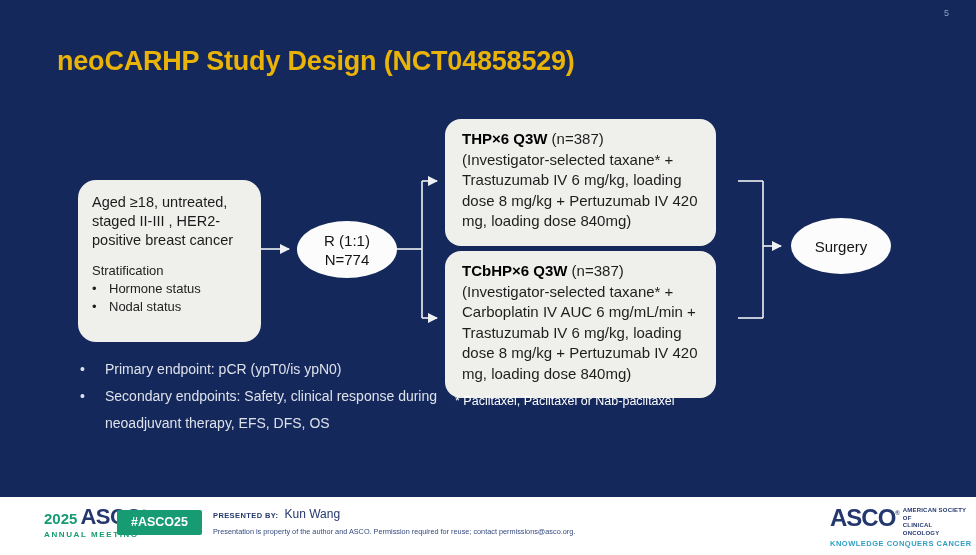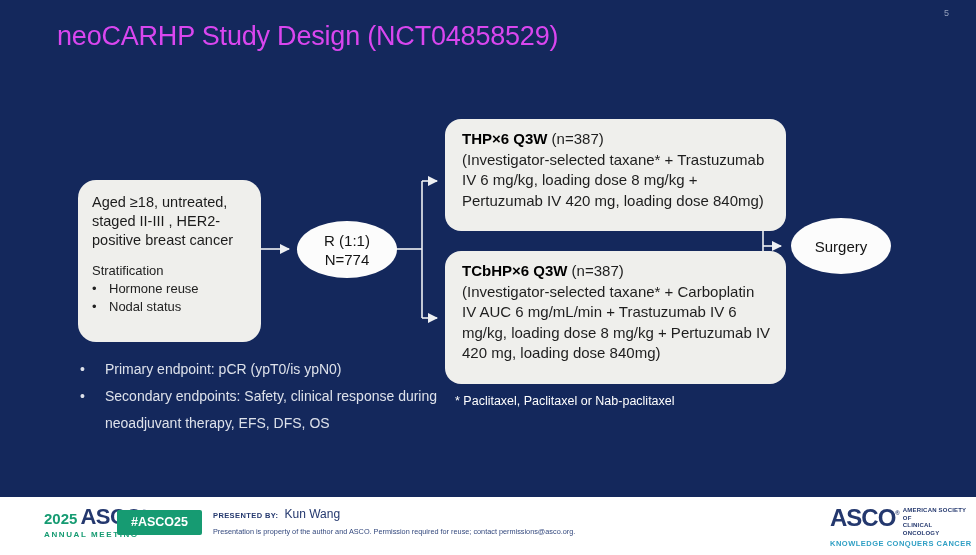--- a/index.html
+++ b/index.html
@@ -10,22 +10,22 @@
     position:relative; width:976px; height:555px; overflow:hidden;
     background:#14285C;
   }
 
   .page-num {
     position:absolute; top:8px; left:944px;
     font-size:9px; color:#94A0BC;
   }
 
   .title {
-    position:absolute; left:57px; top:21px;
-    font-size:27px; font-weight:400; color:#d946ef; letter-spacing:-0.2px;
+    position:absolute; left:57px; top:46px;
+    font-size:27px; font-weight:700; color:#eab308; letter-spacing:-0.2px;
     white-space:nowrap;
   }
 
   svg.connectors { position:absolute; left:0; top:0; pointer-events:none; }
 
   
   .pop-box {
     position:absolute; left:78px; top:180px; width:183px;
     background:#EFEFEC; border-radius:18px;
     padding:13px 12px 26px 14px; color:#1c1c1c;
@@ -39,23 +39,23 @@
   .node {
     position:absolute; background:#FCFCFC; border-radius:50%;
     display:flex; flex-direction:column; align-items:center; justify-content:center;
     color:#141414; font-size:15px; line-height:19px; text-align:center;
   }
   .r-node { left:297px; top:221px; width:100px; height:57px; }
   .surgery-node { left:791px; top:218px; width:100px; height:56px; }
 
   
   .arm {
-    position:absolute; left:445px; width:341px;
+    position:absolute; left:445px; width:271px;
     background:#EFEFEC; border-radius:16px;
-    padding:10px 15px 20px 17px;
+    padding:10px 15px 14px 17px;
     font-size:15px; line-height:20.5px; color:#1e1e1e;
   }
   .arm-top { top:119px; }
   .arm-bottom { top:251px; }
   .arm-head b { color:#000; }
 
   .footnote {
     position:absolute; left:455px; top:394px;
     font-size:12.5px; color:#ffffff;
   }
@@ -121,21 +121,21 @@
     <line x1="763" y1="181" x2="763" y2="318"></line>
     <line x1="763" y1="246" x2="781" y2="246" marker-end="url(#arw)"></line>
   </svg>
 
   <div class="pop-box">
     <div class="pop-desc">Aged ≥18, untreated, staged II-III , HER2-positive breast cancer</div>
     <div class="strat">
       <div>Stratification</div>
       <div class="strat-item">
         <span class="b">•</span>
-        <span>Hormone reuse</span>
+        <span>Hormone status</span>
       </div>
       <div class="strat-item">
         <span class="b">•</span>
         <span>Nodal status</span>
       </div>
     </div>
   </div>
 
   <div class="node r-node">
     <div>R (1:1)</div>

